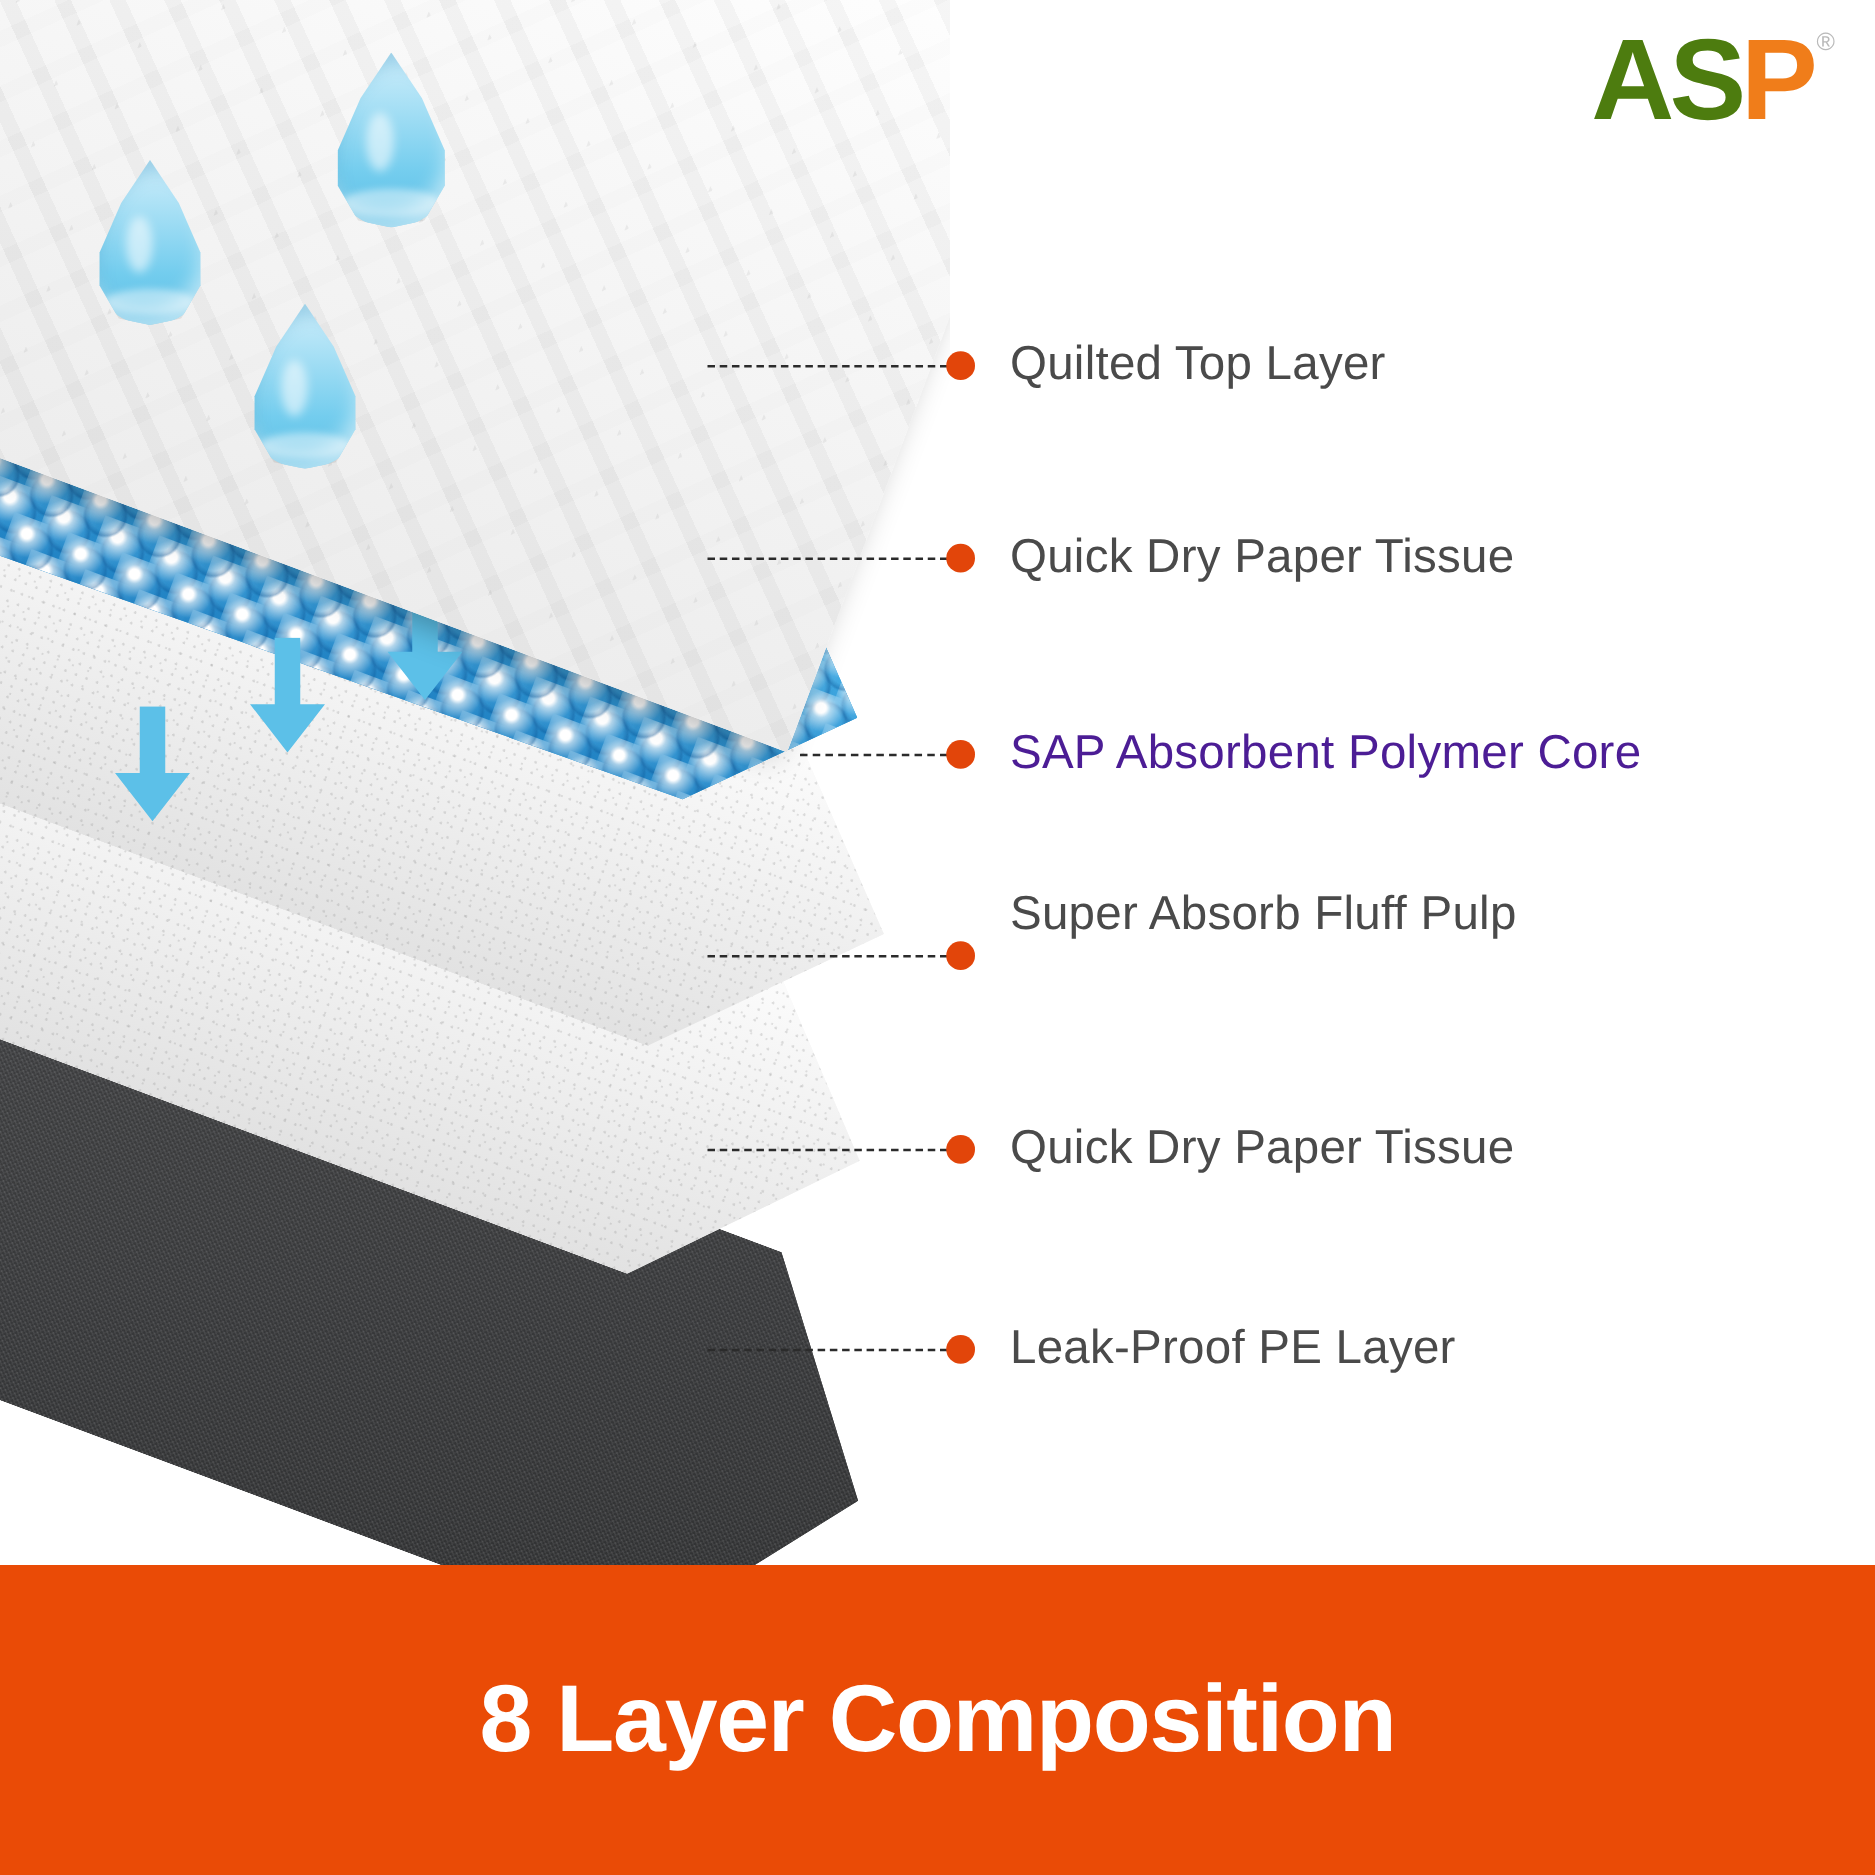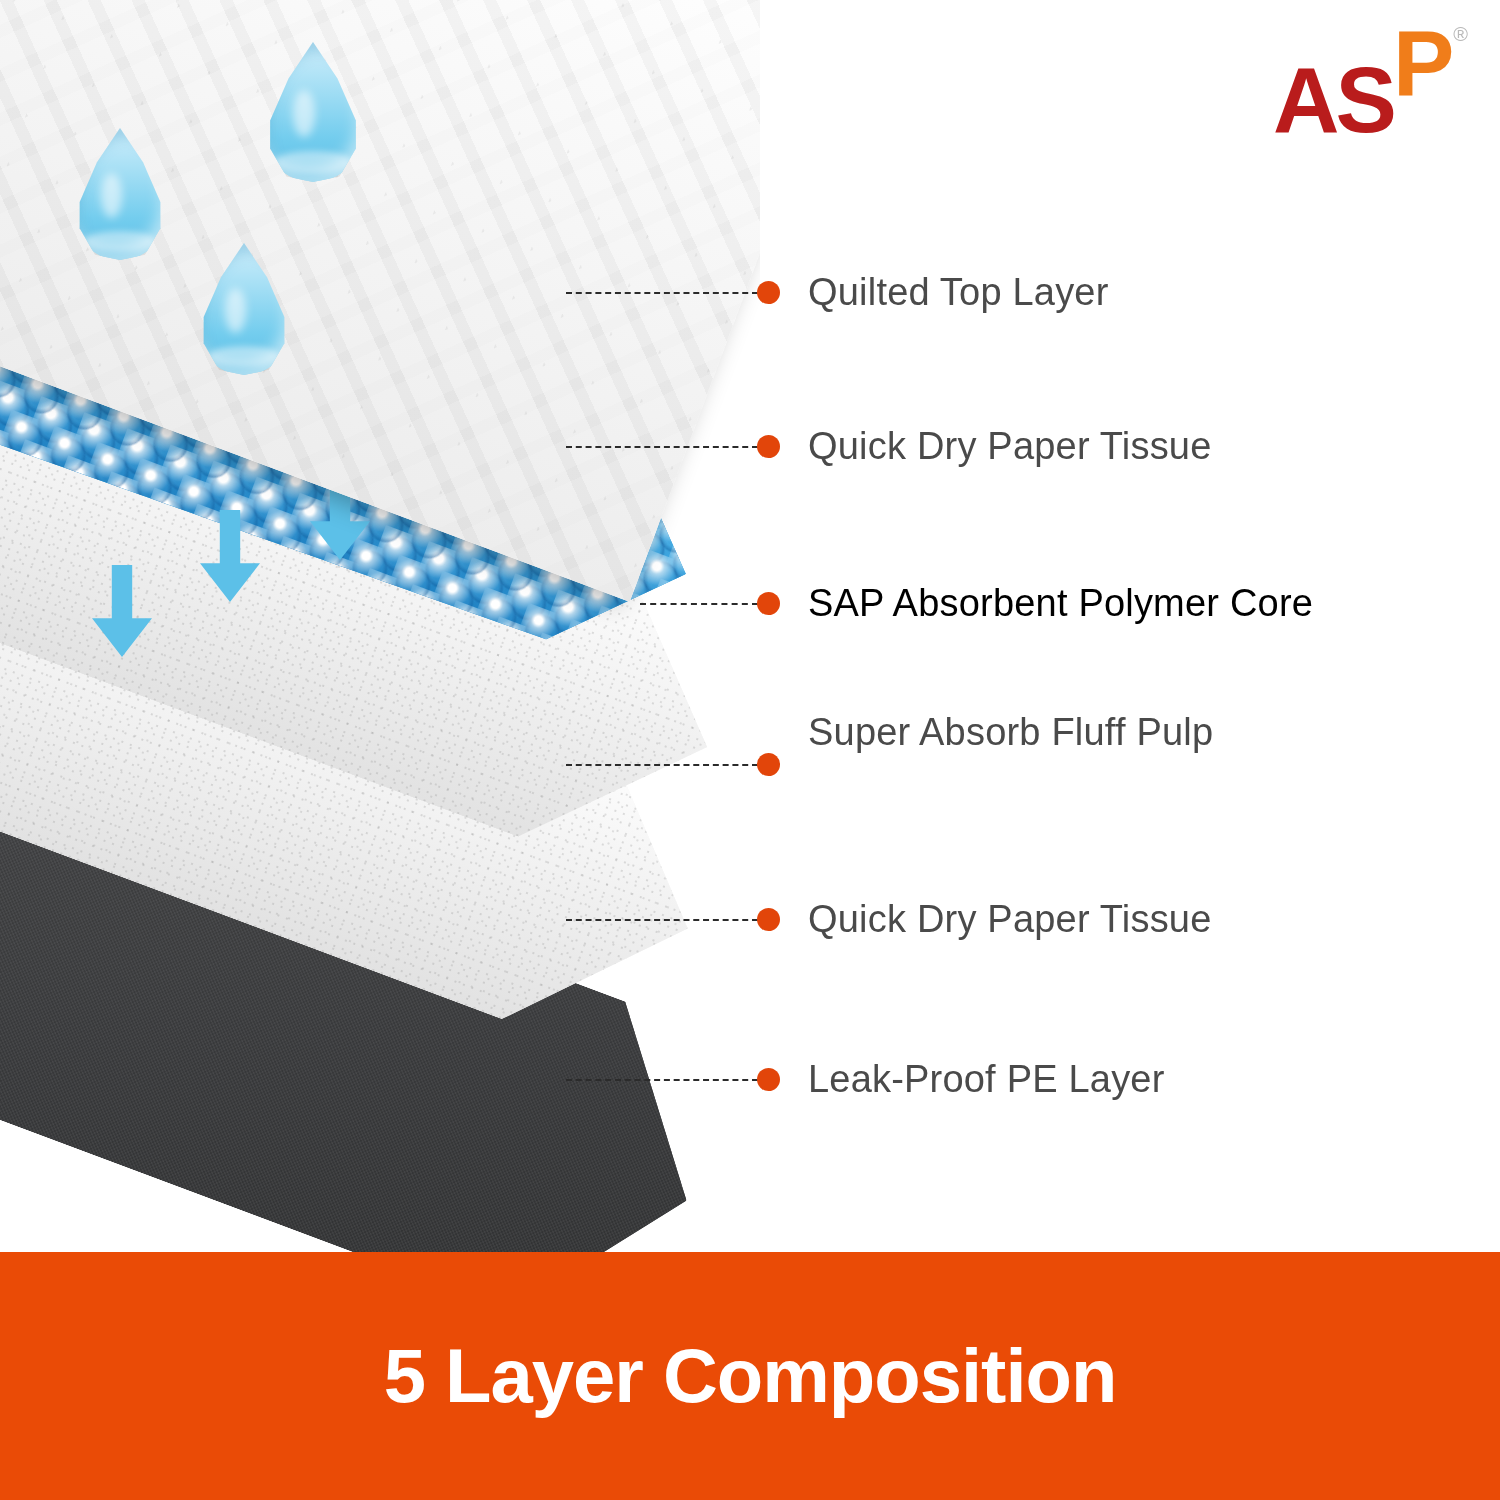--- a/index.html
+++ b/index.html
@@ -7,21 +7,21 @@
   body{width:1500px;height:1500px;overflow:hidden;
        font-family:"Liberation Sans","DejaVu Sans",sans-serif;}
 
   #page{position:relative;width:1500px;height:1500px;background:#ffffff;overflow:hidden;}
 
   
   #logo{position:absolute;top:18px;right:32px;display:flex;align-items:flex-start;
         line-height:1;}
   .logo-text{font-family:"Liberation Sans","DejaVu Sans",sans-serif;
              font-size:92px;font-weight:bold;letter-spacing:-4px;}
-  .logo-gray{color:#b91c1c;margin-top:36px;}
+  .logo-gray{color:#4d7c0f;}
   .logo-orange{color:#F07D1A;}
   .logo-reg{font-size:20px;color:#b9b9b9;margin-top:6px;margin-left:3px;font-weight:normal;}
 
   
   #art{position:absolute;left:0;top:0;width:760px;height:1255px;overflow:hidden;}
 
   
   #quilt-wrap{position:absolute;left:-320px;top:-230px;width:1100px;height:660px;
      transform:rotate(20.5deg);transform-origin:50% 50%;}
   #quilt{position:absolute;inset:0;
@@ -175,31 +175,31 @@
 
   <div id="callouts">
       <div class="lead" style="left: 566px; top: 292px; width: 192px;"></div>
       <div class="dot" style="left: 757px; top: 281px; background: rgb(226, 69, 10);"></div>
       <div class="cl-label" style="left: 808px; top: 292px; color: rgb(74, 74, 74);">Quilted Top Layer</div>
       <div class="lead" style="left: 566px; top: 446px; width: 192px;"></div>
       <div class="dot" style="left: 757px; top: 435px; background: rgb(226, 69, 10);"></div>
       <div class="cl-label" style="left: 808px; top: 446px; color: rgb(74, 74, 74);">Quick Dry Paper Tissue</div>
       <div class="lead" style="left: 640px; top: 603px; width: 118px;"></div>
       <div class="dot" style="left: 757px; top: 592px; background: rgb(226, 69, 10);"></div>
-      <div class="cl-label" style="left: 808px; top: 603px; color: #000000;">SAP Absorbent Polymer Core</div>
+      <div class="cl-label" style="left: 808px; top: 603px; color: #4c1d95;">SAP Absorbent Polymer Core</div>
       <div class="lead" style="left: 566px; top: 764px; width: 192px;"></div>
       <div class="dot" style="left: 757px; top: 753px; background: rgb(226, 69, 10);"></div>
       <div class="cl-label" style="left: 808px; top: 732px; color: rgb(74, 74, 74);">Super Absorb Fluff Pulp</div>
       <div class="lead" style="left: 566px; top: 919px; width: 192px;"></div>
       <div class="dot" style="left: 757px; top: 908px; background: rgb(226, 69, 10);"></div>
       <div class="cl-label" style="left: 808px; top: 919px; color: rgb(74, 74, 74);">Quick Dry Paper Tissue</div>
       <div class="lead" style="left: 566px; top: 1079px; width: 192px;"></div>
       <div class="dot" style="left: 757px; top: 1068px; background: rgb(226, 69, 10);"></div>
       <div class="cl-label" style="left: 808px; top: 1079px; color: rgb(74, 74, 74);">Leak-Proof PE Layer</div>
     </div>
 
   <div id="banner">
     <div id="banner-inner">
-      <span class="ban-strong">5 Layer </span><span class="ban-light">Composition</span>
+      <span class="ban-strong">8 Layer </span><span class="ban-light">Composition</span>
     </div>
   </div>
 
 </div>
 
 </body></html>

